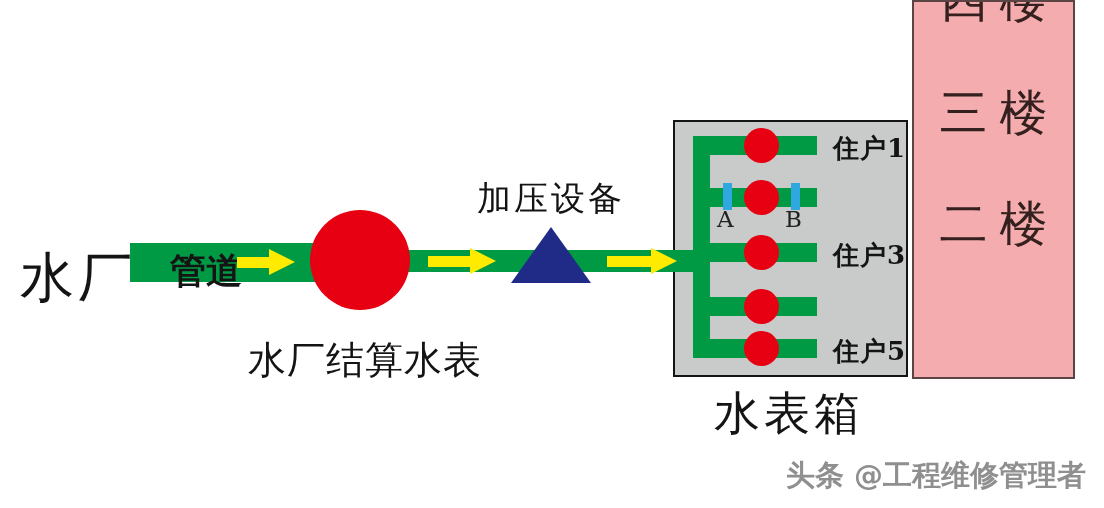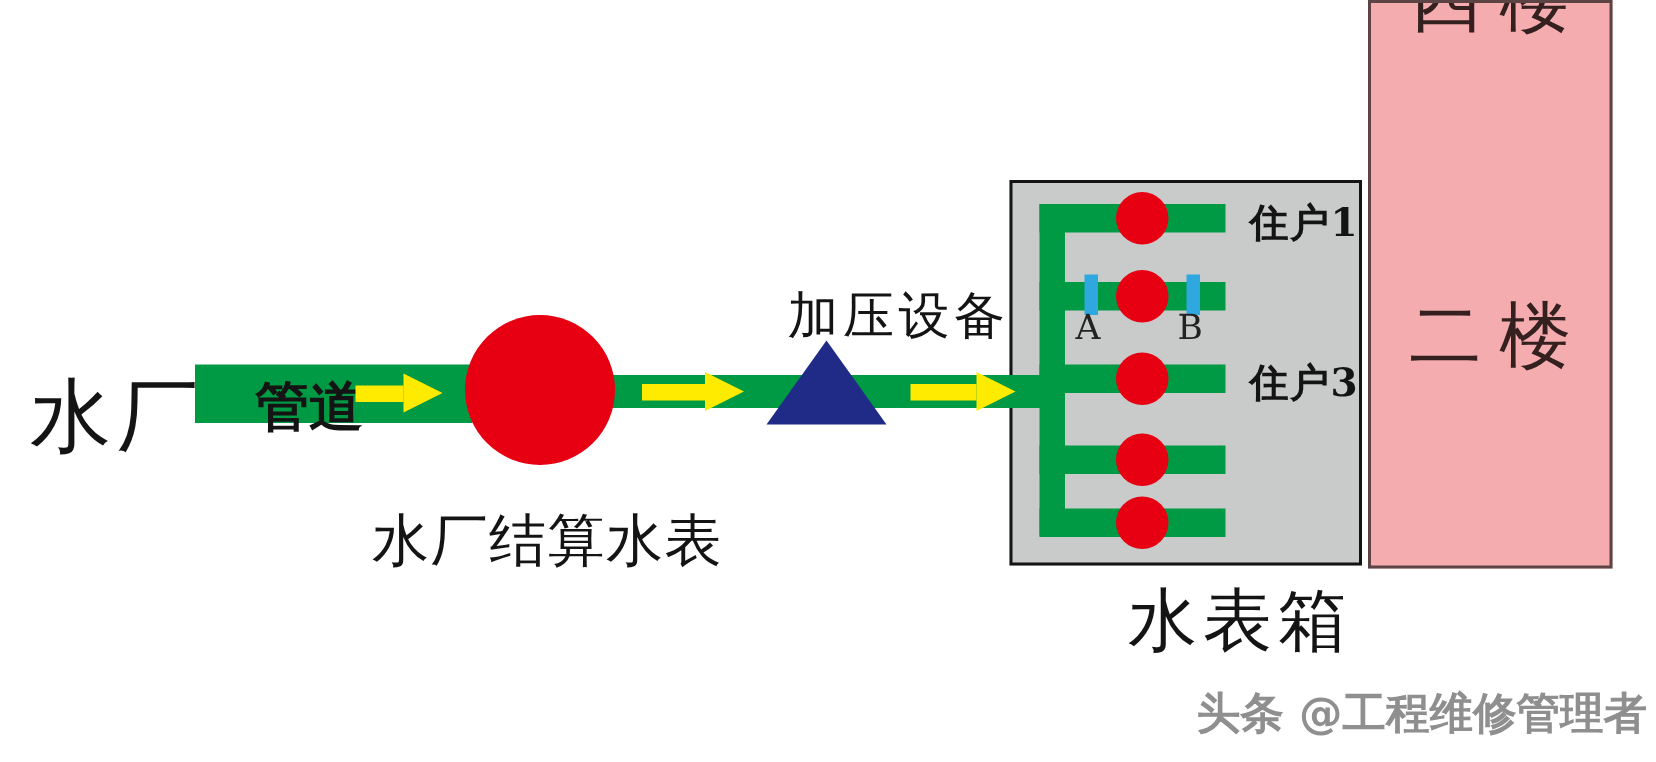--- a/index.html
+++ b/index.html
@@ -27,21 +27,21 @@
   .arrow1 { left:237px; top:249px; } .arrow1 .shaft { width:32px; }
   .arrow2 { left:428px; top:248px; } .arrow2 .shaft { width:42px; }
   .arrow3 { left:607px; top:248px; } .arrow3 .shaft { width:44px; }
 
   
   .main-meter { left:310px; top:210px; width:100px; height:100px;
                 background:#e60012; border-radius:50%; z-index:3; }
   .main-meter-label { left:248px; top:335px; font-size:38px; letter-spacing:1px; }
 
   
-  .pump-label { left:477px; top:188px; font-size:34px; letter-spacing:3px;margin-left:48px; }
+  .pump-label { left:477px; top:176px; font-size:34px; letter-spacing:3px; }
   .pump-triangle { left:511px; top:227px; width:0; height:0; z-index:3;
                    border-left:40px solid transparent; border-right:40px solid transparent;
                    border-bottom:56px solid #1f2b87; }
 
   
   .meter-box { left:673px; top:120px; width:235px; height:257px;
                background:#c9caca; border:2px solid #141414; z-index:1; }
   .sub-meters-label { left:726px; top:98px; font-size:25px; z-index:5; }
   .trunk { left:693px; top:136px; width:17px; height:221px; }
   .branch { left:693px; width:124px; height:19px; }
@@ -65,24 +65,24 @@
   .hh4 { top:292px; } .hh5 { top:334px; }
 
   
   .building { left:912px; top:0; width:163px; height:379px; background:#f4acae;
               border:2px solid #5c4444; overflow:hidden; z-index:1; }
   .floor { position:absolute; width:100%; text-align:center; font-size:48px;
            color:#33201f; letter-spacing:12px; text-indent:12px; }
   .floor4 { top:-34px; } .floor3 { top:79px; } .floor2 { top:190px; } .floor1 { top:284px; }
 
   
-  .box-label { left:752px; top:383px; font-size:46px; letter-spacing:4px; }
+  .box-label { left:714px; top:383px; font-size:46px; letter-spacing:4px; }
 
   
-  .watermark { right:6px; top:456px; font-size:29px; font-weight:bold;
+  .watermark { right:18px; top:456px; font-size:29px; font-weight:bold;
                font-family:"DejaVu Sans", sans-serif; color:#8f8f8f;
                text-shadow:2px 2px 0 #ffffff, 1px 1px 0 #ffffff; }
 </style>
 </head>
 <body>
 
 <div class="canvas">
 
   <div class="abs source-label">水厂</div>
 
@@ -127,23 +127,25 @@
   <div class="abs sub-meter meter4"></div>
   <div class="abs sub-meter meter5"></div>
 
   <div class="abs valve valve-a"></div>
   <div class="abs valve valve-b"></div>
   <div class="abs valve-label valve-a-label">A</div>
   <div class="abs valve-label valve-b-label">B</div>
 
   <div class="abs household hh1">住户1</div>
   <div class="abs household hh3">住户3</div>
+  <div class="abs household hh5">住户5</div>
 
   <div class="abs building">
     <div class="floor floor4">四楼</div>
+    <div class="floor floor3">三楼</div>
     <div class="floor floor2">二楼</div>
   </div>
 
   <div class="abs box-label">水表箱</div>
 
   <div class="abs watermark">头条 @工程维修管理者</div>
 
 </div>
 
 </body></html>

